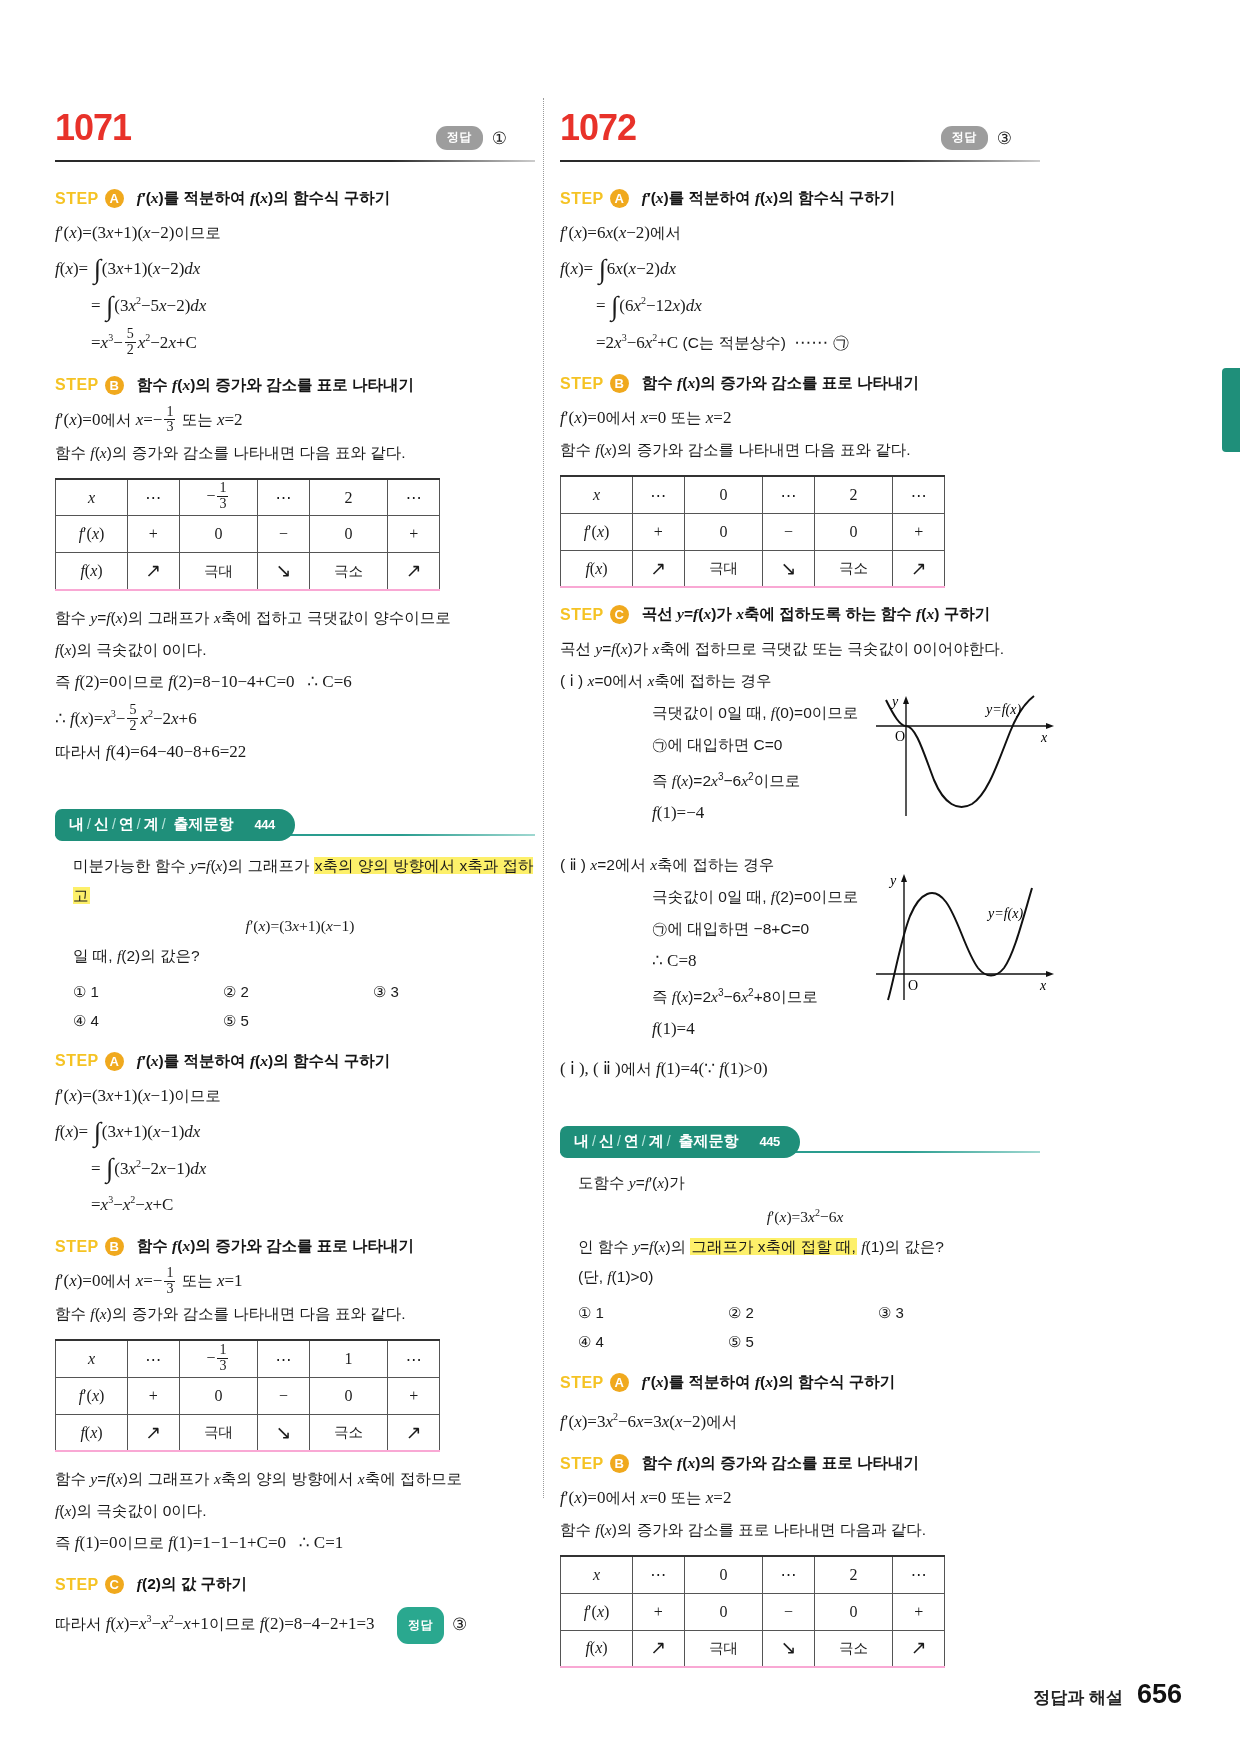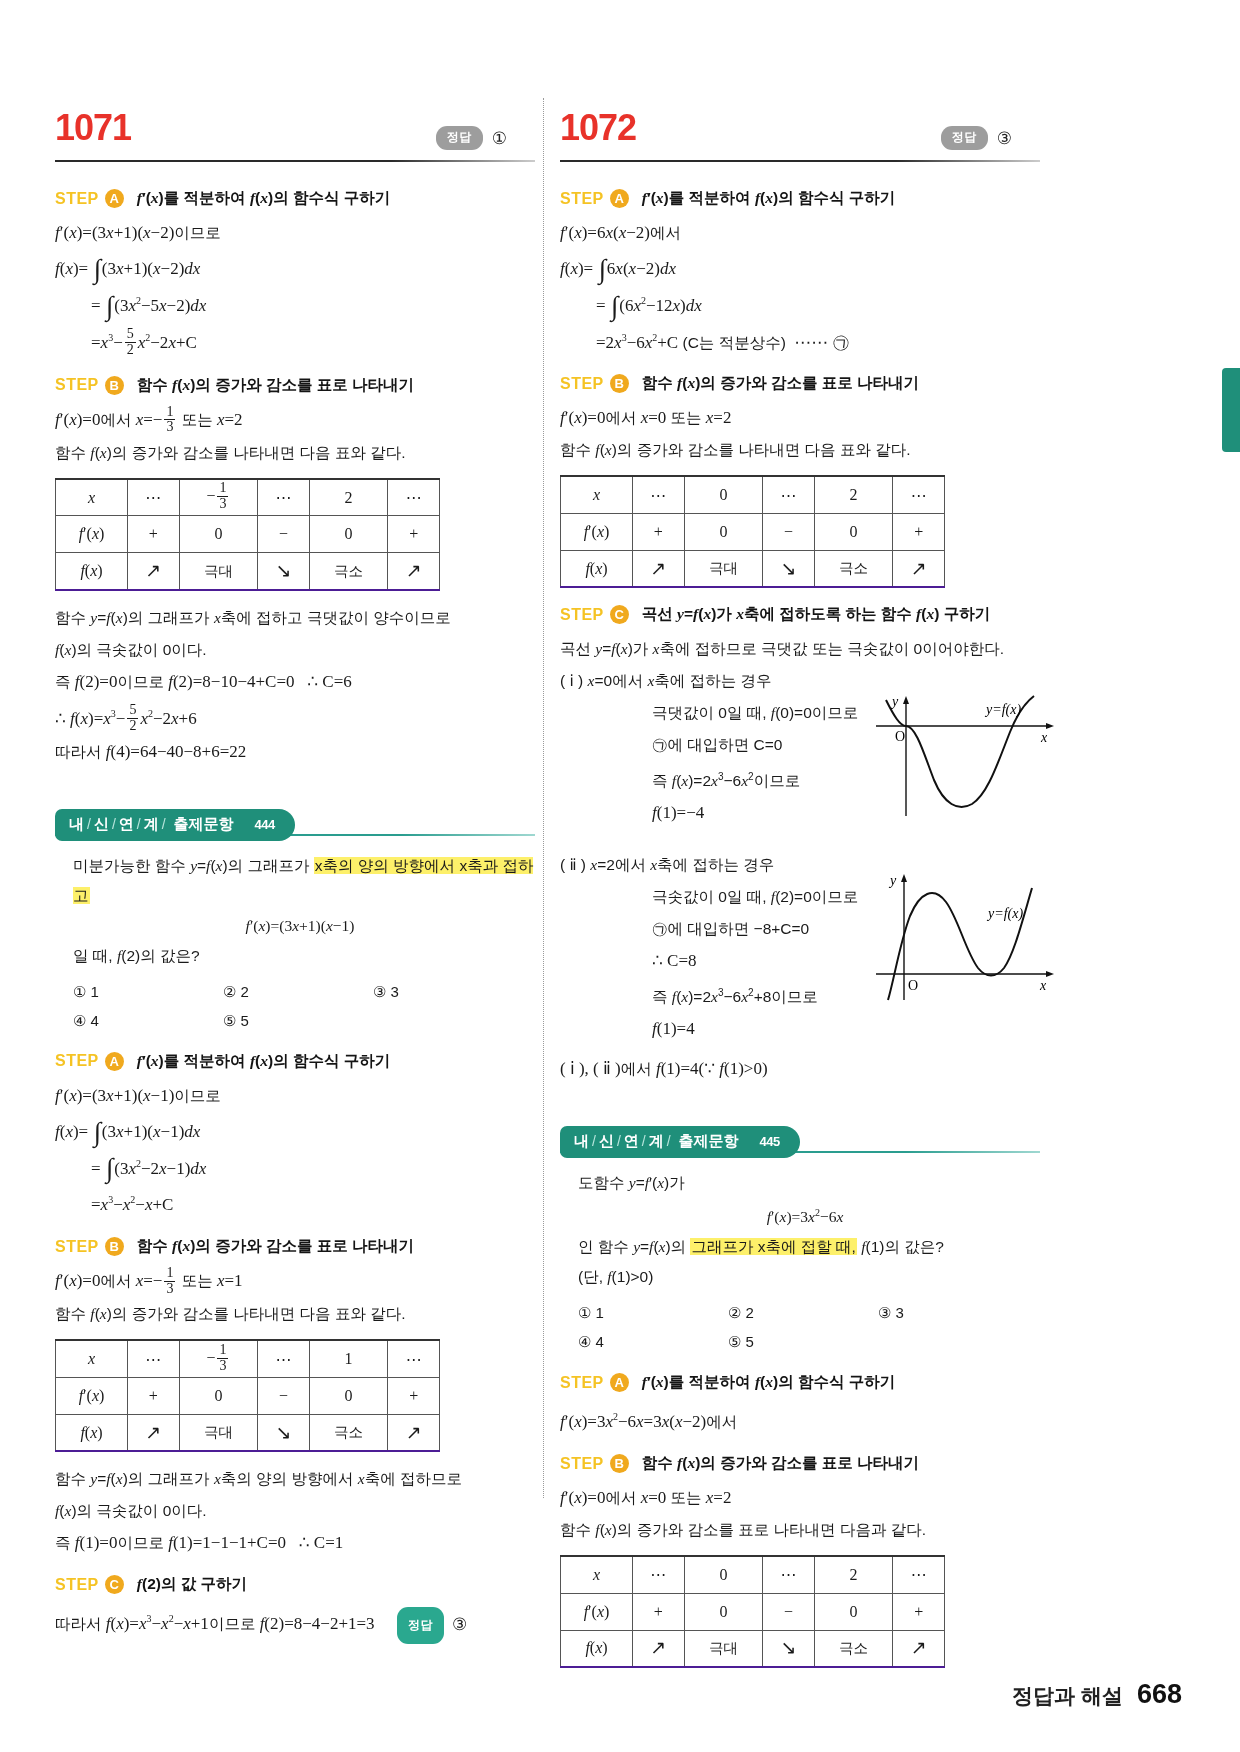--- a/index.html
+++ b/index.html
@@ -85,21 +85,21 @@
     border-collapse:collapse; margin:10px 0 12px; width:385px;
     font-size:16px;
   }
   table.vartab td {
     border:1px solid #555; text-align:center; height:37px; padding:2px 4px;
     font-family:"Liberation Serif", serif;
   }
   table.vartab tr td:first-child { width:72px; }
   table.vartab .kcell { font-family:"Liberation Sans", sans-serif; font-size:14.5px; }
   table.vartab tr:first-child td { border-top:2px solid #333; }
-  table.vartab tr:last-child  td { border-bottom:2px solid #4c1d95; }
+  table.vartab tr:last-child  td { border-bottom:2px solid #f9a8d4; }
   .arrow-up, .arrow-dn { display:inline-block; font-size:19px; line-height:1; }
 
   
   .nsg-wrap { margin:42px 0 10px; position:relative; }
   .nsg-bar { position:absolute; left:0; top:25px; width:480px; height:2px;
              background:linear-gradient(to right,#2a9d8f 0%, #2a9d8f 72%, #9fd8d1 100%); }
   .nsg-tag {
     position:relative; display:inline-flex; align-items:baseline; gap:3px;
     background:#1f8f7a; color:#ffffff; border-radius:7px 16px 16px 7px;
     padding:6px 20px 7px 14px;
@@ -118,21 +118,21 @@
   .choices .ch { width:150px; font-family:"Liberation Sans", sans-serif; font-size:15px;}
 
   
   .graph-box { position:absolute; }
 
   
   .footer {
     position:absolute; right:58px; bottom:42px;
     display:flex; align-items:baseline; gap:14px;
   }
-  .footer .ftxt { font-family:"Liberation Sans", sans-serif; font-weight:bold; font-size:21px; color:#222; }
+  .footer .ftxt { font-family:"Liberation Sans", sans-serif; font-weight:bold; font-size:17px; color:#222; }
   .footer .fnum { font-family:"Liberation Sans", sans-serif; font-weight:bold; font-size:27px; color:#111; }
 
   
   .side-tab {
     position:absolute; right:0; top:368px; width:18px; height:84px;
     background:#1f8f7a; border-radius:4px 0 0 4px;
   }
 
   .inline-ans { display:inline-flex; align-items:center; gap:8px; margin-left:18px; vertical-align:middle;}
 </style>
@@ -524,16 +524,16 @@
           <td><span class="arrow-up">↗</span></td>
         </tr>
       </tbody>
         </table>
 
     </div>
   </div>
 
   <div class="footer">
     <span class="ftxt">정답과 해설</span>
-    <span class="fnum">668</span>
+    <span class="fnum">656</span>
   </div>
 
 </div>
 
 </body></html>

